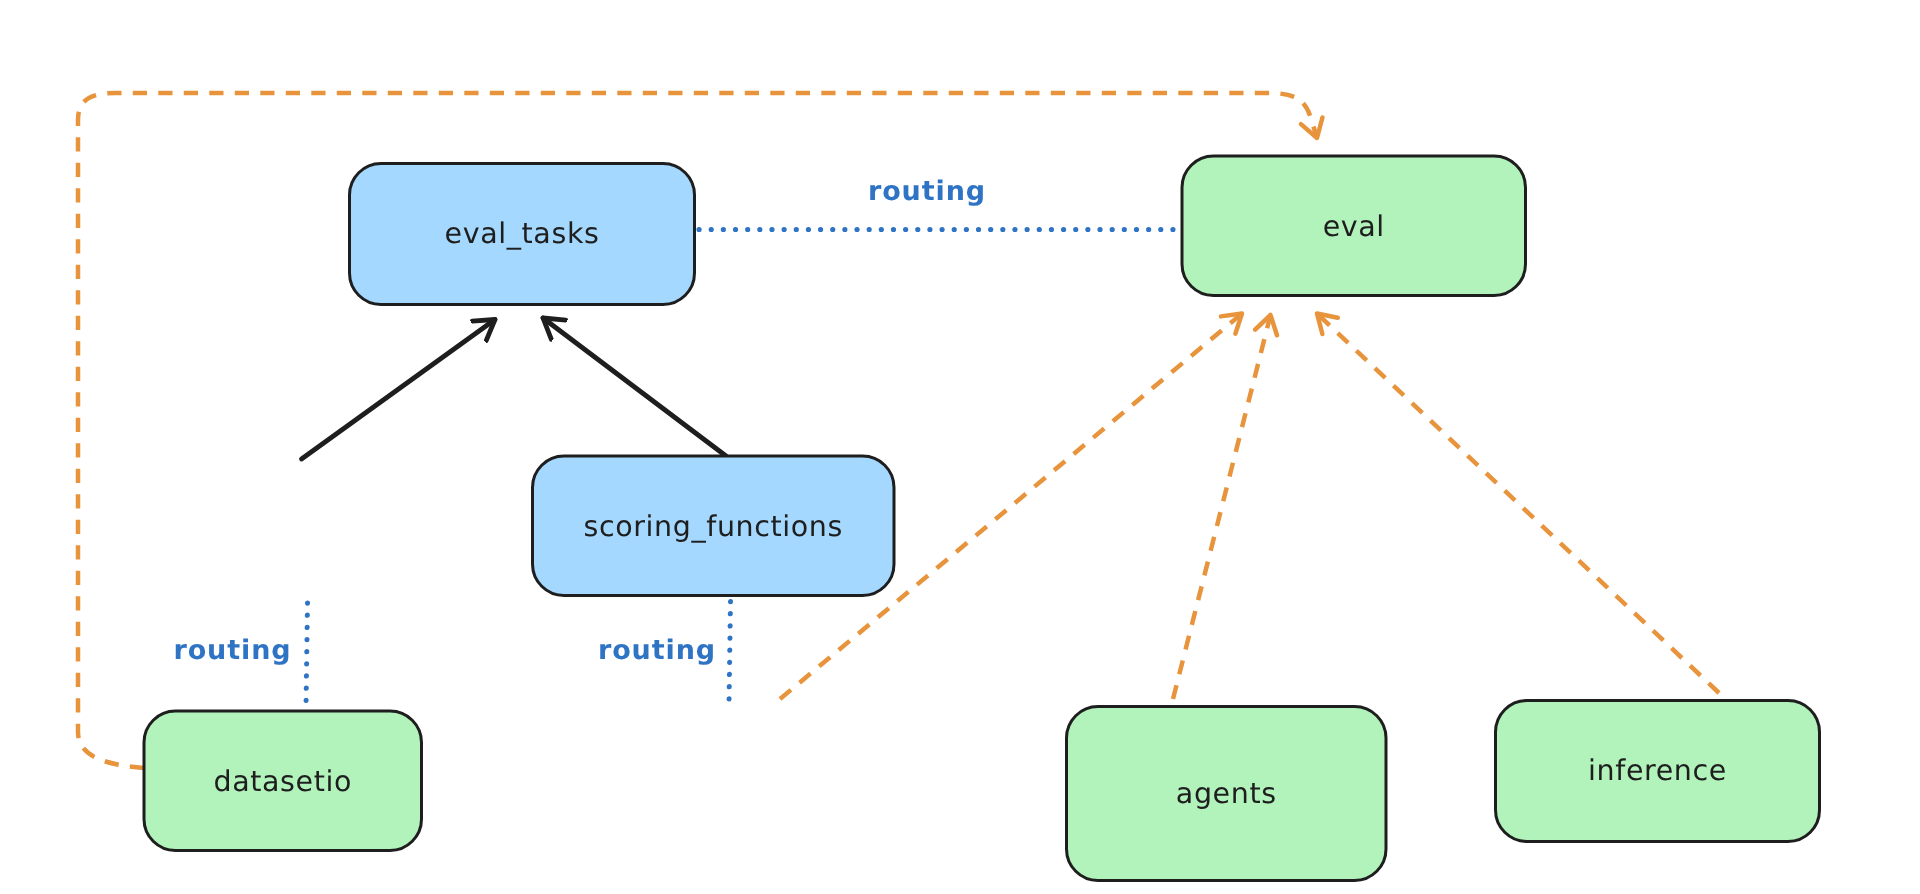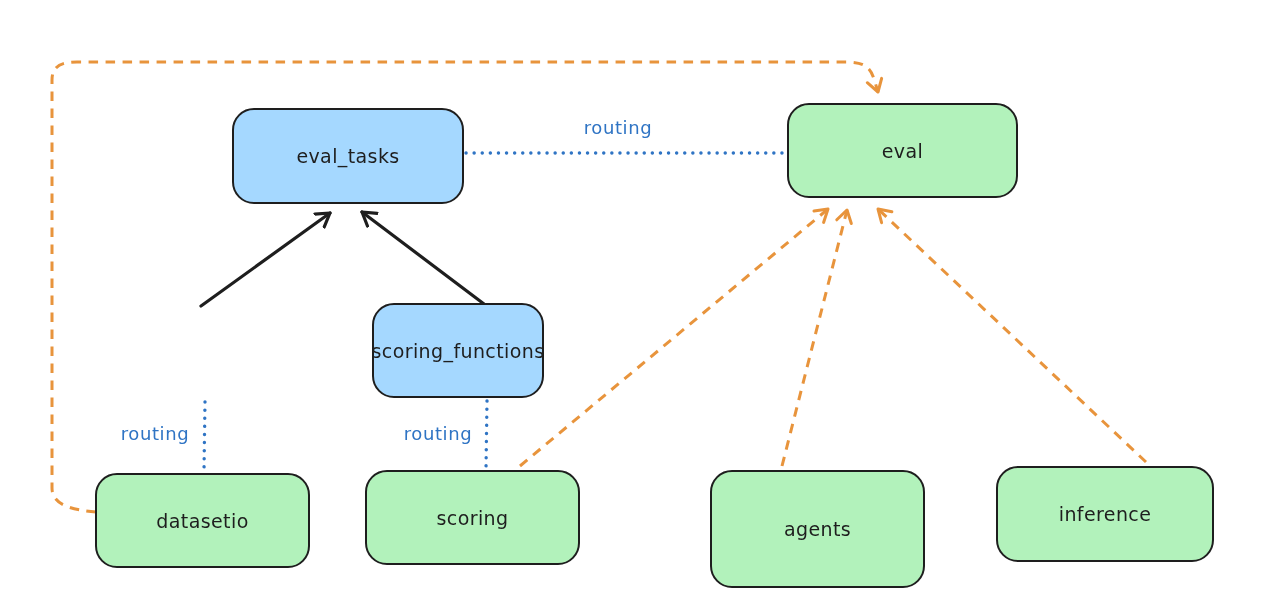--- a/index.html
+++ b/index.html
@@ -23,21 +23,21 @@
     box-sizing:border-box;cursor:default;
   }
   .node.blue{background:var(--blue-fill,#a5d8ff);text-align:right;}
   .node.green{background:var(--green-fill,#b2f2bb);}
   .node-label{
     font-size:19px;letter-spacing:0.4px;color:var(--stroke,#1e1e1e);
     white-space:nowrap;
   }
   .edge-label{
     position:absolute;text-align:center;
-    font-size:18px;font-weight:400;letter-spacing:0.6px;
+    font-size:18px;font-weight:700;letter-spacing:0.6px;
     color:var(--routing-blue,#2f74c4);
   }
 </style>
 </head>
 <body style="--blue-fill: #a5d8ff; --green-fill: #b2f2bb; --stroke: #1e1e1e; --routing-blue: #2f74c4; --orange: #e8943c; --background: #ffffff;">
 
 <div class="canvas">
 
   <svg class="edges" viewBox="0 0 1280 596">
     <defs>
@@ -64,31 +64,28 @@
 
   <div class="node blue" style="left:232px;top:108px;width:232px;height:96px">
     <span class="node-label">eval_tasks</span>
   </div>
 
   <div class="node green" style="left:787px;top:103px;width:231px;height:95px">
     <span class="node-label">eval</span>
   </div>
 
 
-  <div class="node blue" style="left:372px;top:303px;width:172px;height:95px">
+  <div class="node blue" style="left:354px;top:303px;width:243px;height:95px">
     <span class="node-label">scoring_functions</span>
   </div>
 
-  <div class="node green" style="left:95px;top:473px;width:215px;height:95px">
+  <div class="node green" style="left:95px;top:473px;width:187px;height:95px">
     <span class="node-label">datasetio</span>
   </div>
 
-  <div class="node green" style="left:365px;top:470px;width:215px;height:95px">
-    <span class="node-label">scoring</span>
-  </div>
 
   <div class="node green" style="left:710px;top:470px;width:215px;height:118px">
     <span class="node-label">agents</span>
   </div>
 
   <div class="node green" style="left:996px;top:466px;width:218px;height:96px">
     <span class="node-label">inference</span>
   </div>
 
   <div class="edge-label" style="left:568px;top:117px;width:100px">routing</div>

